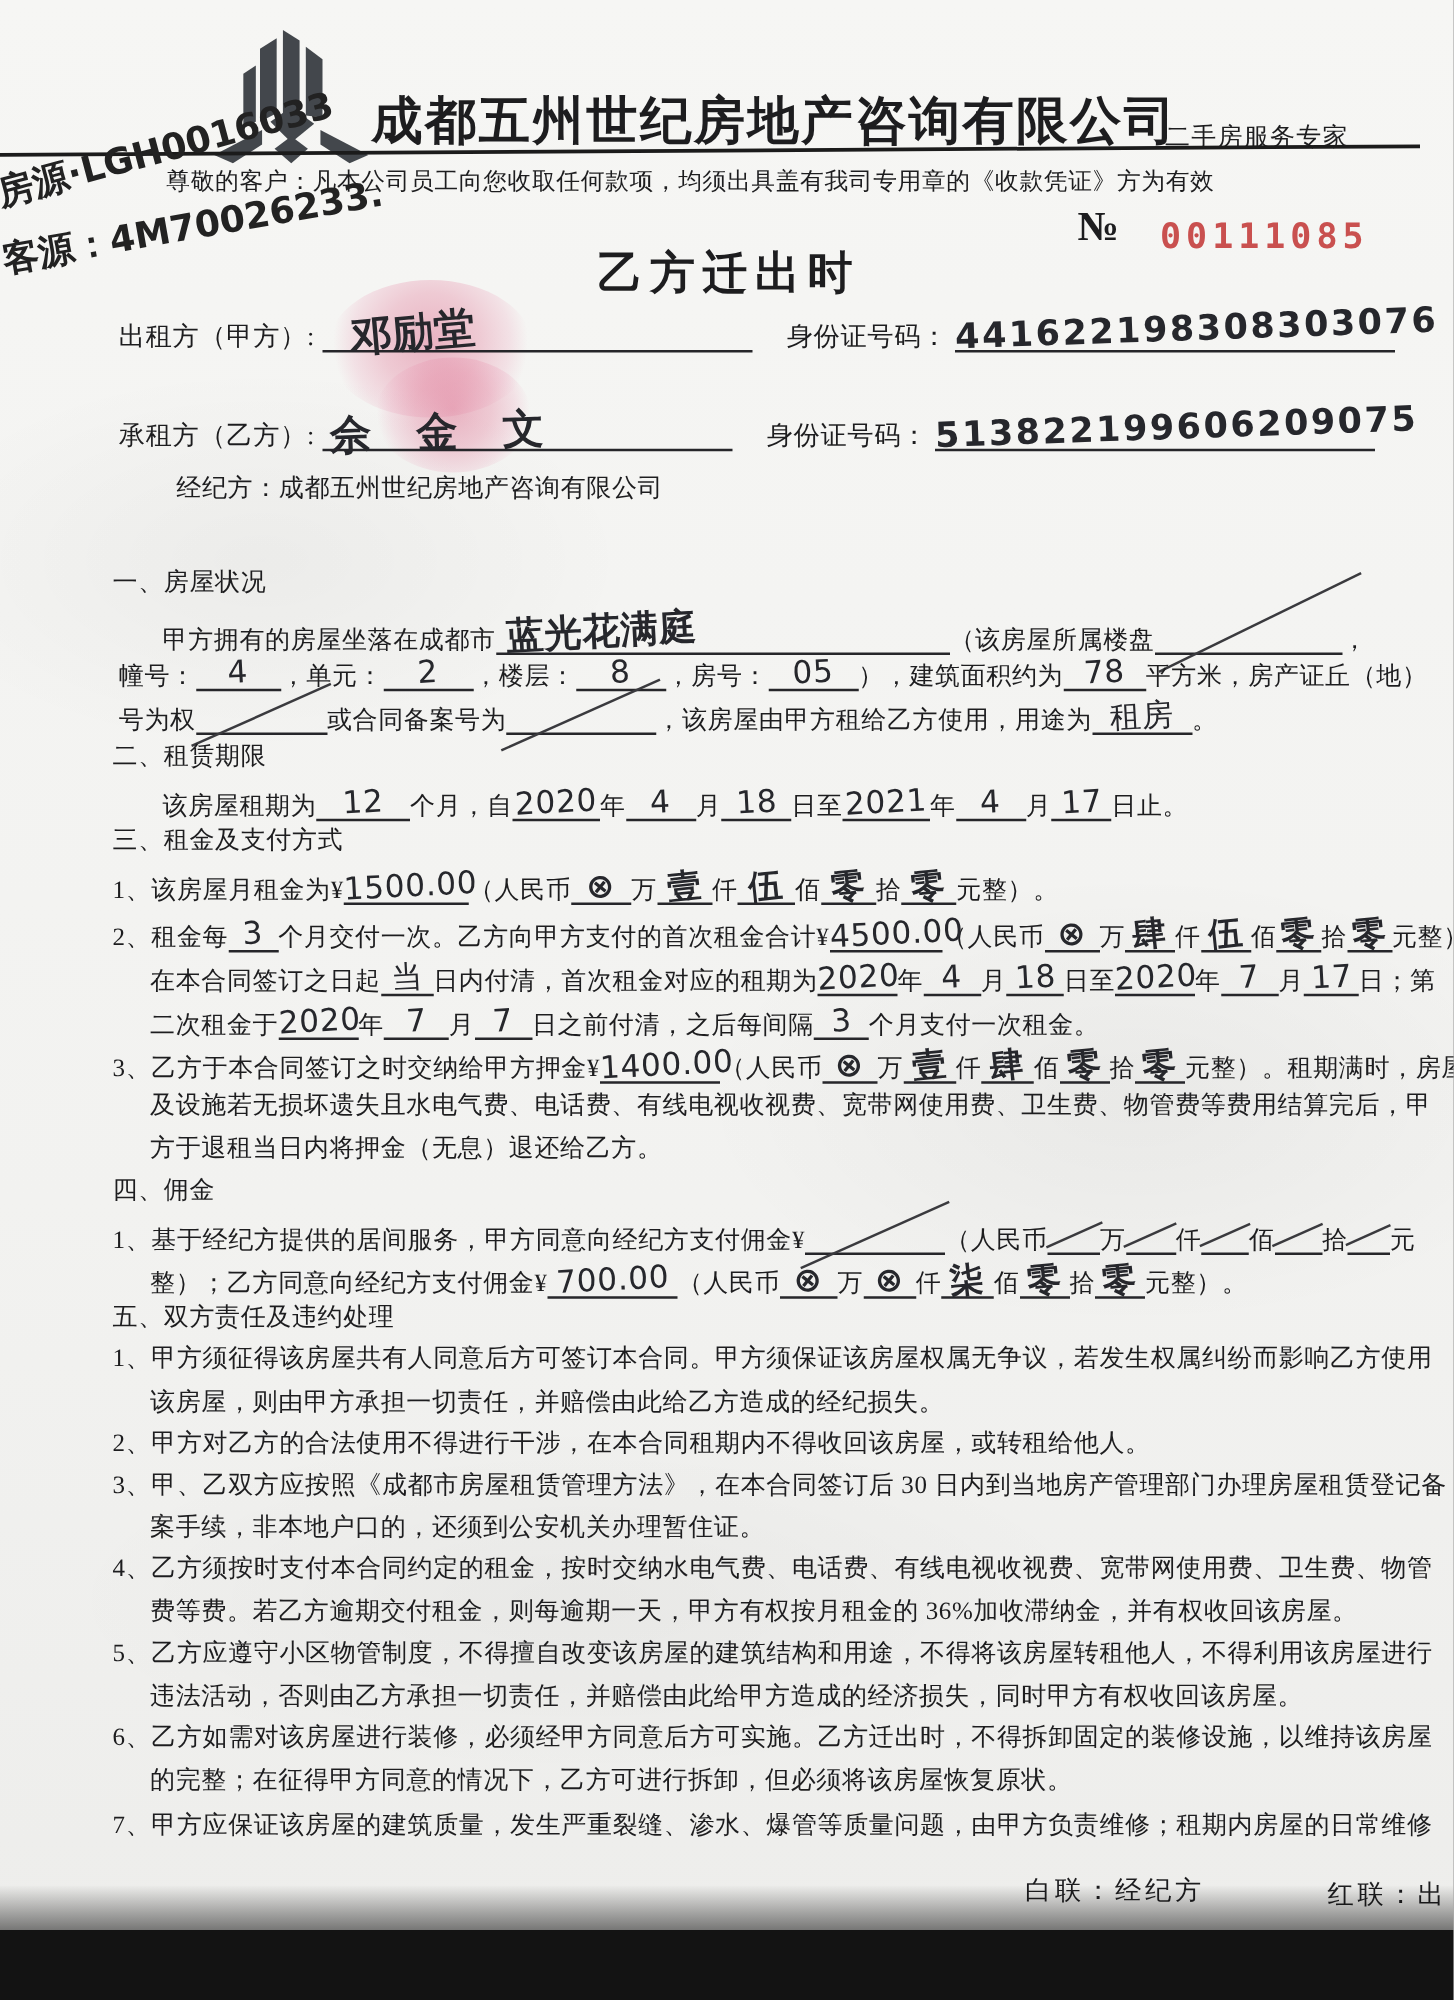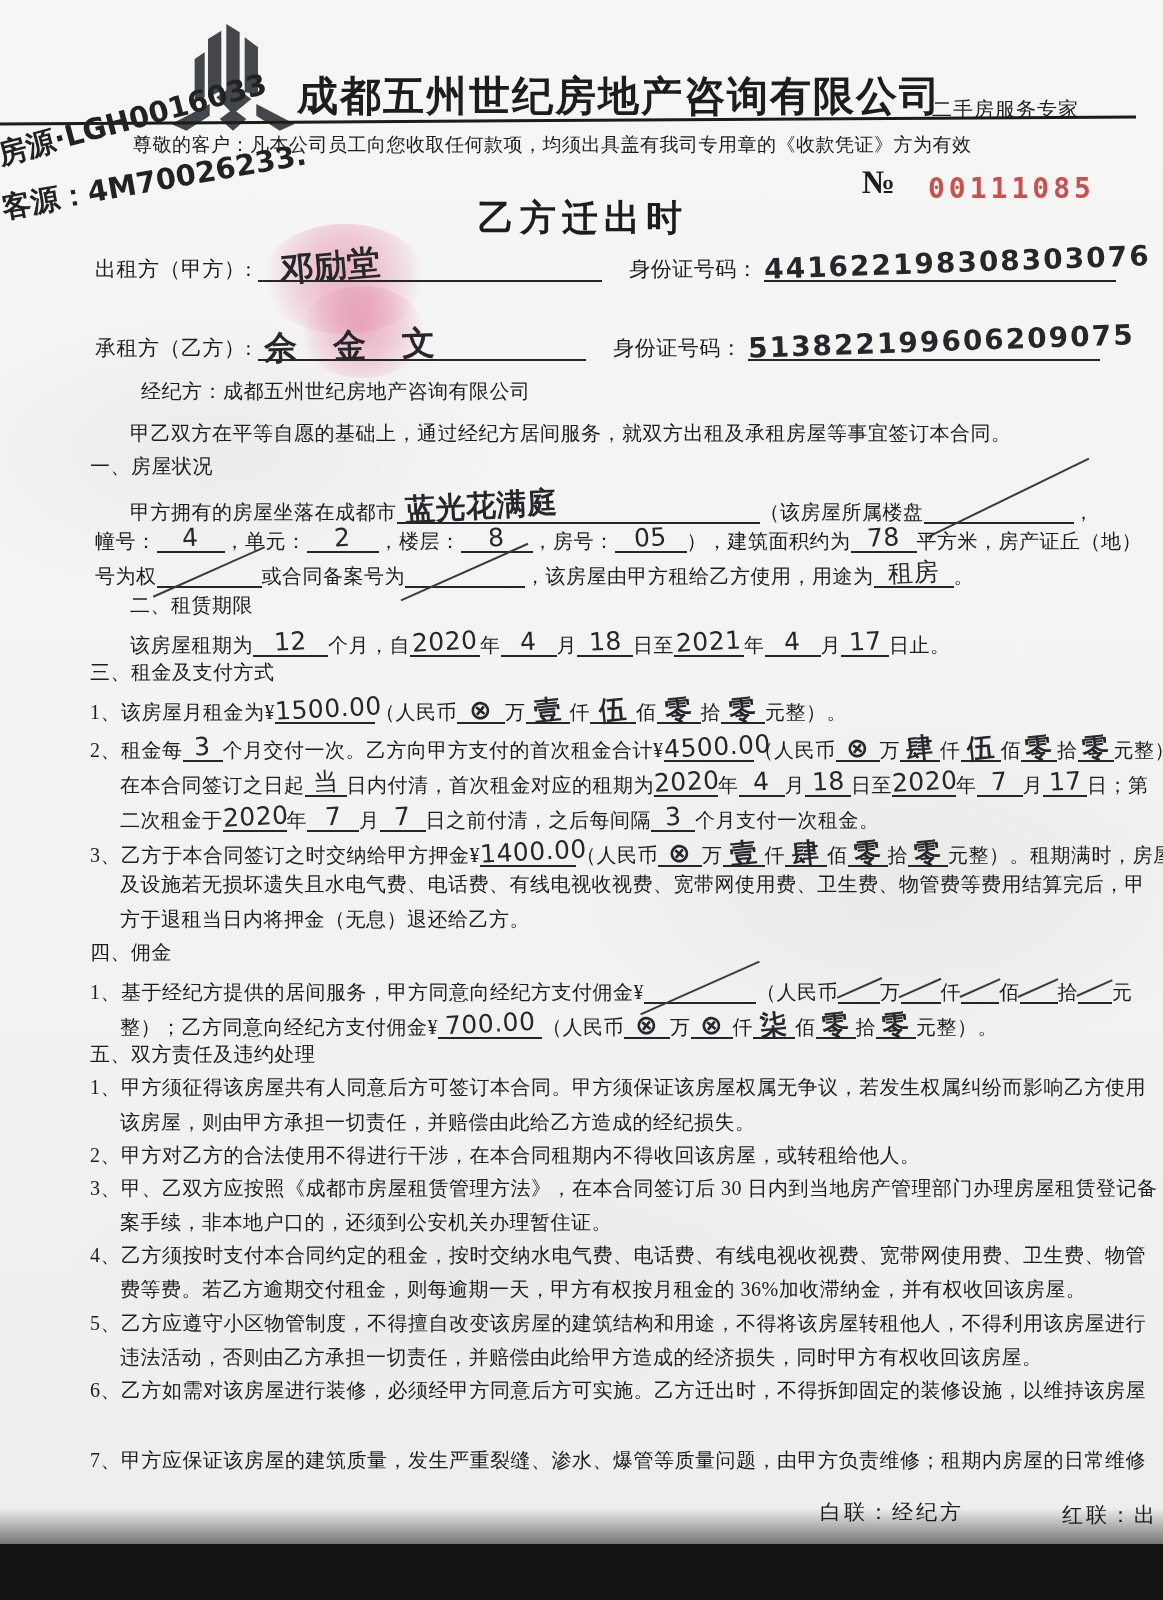--- a/index.html
+++ b/index.html
@@ -82,34 +82,33 @@
     <span class="fill tall" style="width:352px;"><span class="hw hw-id">441622198308303076</span></span>
   </div>
   <div class="line lbl" style="left:95px;top:325px;">
     <span>承租方（乙方）:</span>
     <span class="fill tall" style="width:322px;text-align:left;padding-left:6px;"><span class="hw hw-name" style="letter-spacing:36px;transform:rotate(-2deg);">佘金文</span></span>
     <span style="margin-left:22px;">身份证号码：</span>
     <span class="fill tall" style="width:352px;"><span class="hw hw-id">513822199606209075</span></span>
   </div>
 
   <div class="line" style="left:95px;top:379px;margin-left:46px;">经纪方：成都五州世纪房地产咨询有限公司</div>
-  <div class="line" style="left:130px;top:421px;">甲乙双方在平等自愿的基础上，通过经纪方居间服务，就双方出租及承租房屋等事宜签订本合同。</div>
 
   <div class="line" style="left:90px;top:454px;">一、房屋状况</div>
   <div class="line" style="left:130px;top:488px;">
     <span>甲方拥有的房屋坐落在成都市</span><span class="fill tall" style="width:355px;text-align:left;padding-left:8px;"><span class="hw hw-lg">蓝光花满庭</span></span><span>（该房屋所属楼盘</span><span class="fill slash-big" style="width:150px;"></span><span>，</span>
   </div>
   <div class="line" style="left:95px;top:523px;">
     <span>幢号：</span><span class="fill" style="width:68px;"><span class="hw">4</span></span><span>，单元：</span><span class="fill" style="width:72px;"><span class="hw">2</span></span><span>，楼层：</span><span class="fill" style="width:72px;"><span class="hw">8</span></span><span>，房号：</span><span class="fill" style="width:72px;"><span class="hw">05</span></span><span>），建筑面积约为</span><span class="fill" style="width:66px;"><span class="hw">78</span></span><span>平方米，房产证丘（地）</span>
   </div>
   <div class="line" style="left:95px;top:558px;">
     <span>号为权</span><span class="fill slash" style="width:105px;"></span><span>或合同备案号为</span><span class="fill slash" style="width:120px;"></span><span>，该房屋由甲方租给乙方使用，用途为</span><span class="fill" style="width:80px;"><span class="hw">租房</span></span><span>。</span>
   </div>
 
-  <div class="line" style="left:90px;top:593px;margin-left:40px;">二、租赁期限</div>
+  <div class="line" style="left:90px;top:593px;">二、租赁期限</div>
   <div class="line" style="left:130px;top:627px;">
     <span>该房屋租期为</span><span class="fill" style="width:75px;"><span class="hw">12</span></span><span>个月，自</span><span class="fill" style="width:70px;"><span class="hw">2020</span></span><span>年</span><span class="fill" style="width:56px;"><span class="hw">4</span></span><span>月</span><span class="fill" style="width:56px;"><span class="hw">18</span></span><span>日至</span><span class="fill" style="width:70px;"><span class="hw">2021</span></span><span>年</span><span class="fill" style="width:56px;"><span class="hw">4</span></span><span>月</span><span class="fill" style="width:48px;"><span class="hw">17</span></span><span>日止。</span>
   </div>
 
   <div class="line" style="left:90px;top:660px;">三、租金及支付方式</div>
   <div class="line" style="left:90px;top:694px;">
     <span>1、该房屋月租金为¥</span><span class="fill" style="width:100px;"><span class="hw">1500.00</span></span><span>（人民币</span><span class="fill" style="width:48px;"><span class="hw hw-cap">⊗</span></span><span>万</span><span class="fill" style="width:44px;"><span class="hw hw-cap">壹</span></span><span>仟</span><span class="fill" style="width:46px;"><span class="hw hw-cap">伍</span></span><span>佰</span><span class="fill" style="width:44px;"><span class="hw hw-cap">零</span></span><span>拾</span><span class="fill" style="width:44px;"><span class="hw hw-cap">零</span></span><span>元整）。</span>
   </div>
   <div class="line" style="left:90px;top:732px;">
     <span>2、租金每</span><span class="fill" style="width:40px;"><span class="hw">3</span></span><span>个月交付一次。乙方向甲方支付的首次租金合计¥</span><span class="fill" style="width:90px;"><span class="hw">4500.00</span></span><span>（人民币</span><span class="fill" style="width:44px;"><span class="hw hw-cap">⊗</span></span><span>万</span><span class="fill" style="width:40px;"><span class="hw hw-cap">肆</span></span><span>仟</span><span class="fill" style="width:40px;"><span class="hw hw-cap">伍</span></span><span>佰</span><span class="fill" style="width:36px;"><span class="hw hw-cap">零</span></span><span>拾</span><span class="fill" style="width:36px;"><span class="hw hw-cap">零</span></span><span>元整）</span>
@@ -138,20 +137,21 @@
   <div class="line" style="left:90px;top:1075px;">1、甲方须征得该房屋共有人同意后方可签订本合同。甲方须保证该房屋权属无争议，若发生权属纠纷而影响乙方使用</div>
   <div class="line" style="left:120px;top:1110px;">该房屋，则由甲方承担一切责任，并赔偿由此给乙方造成的经纪损失。</div>
   <div class="line" style="left:90px;top:1143px;">2、甲方对乙方的合法使用不得进行干涉，在本合同租期内不得收回该房屋，或转租给他人。</div>
   <div class="line" style="left:90px;top:1176px;">3、甲、乙双方应按照《成都市房屋租赁管理方法》，在本合同签订后 30 日内到当地房产管理部门办理房屋租赁登记备</div>
   <div class="line" style="left:120px;top:1210px;">案手续，非本地户口的，还须到公安机关办理暂住证。</div>
   <div class="line" style="left:90px;top:1243px;">4、乙方须按时支付本合同约定的租金，按时交纳水电气费、电话费、有线电视收视费、宽带网使用费、卫生费、物管</div>
   <div class="line" style="left:120px;top:1277px;">费等费。若乙方逾期交付租金，则每逾期一天，甲方有权按月租金的 36%加收滞纳金，并有权收回该房屋。</div>
   <div class="line" style="left:90px;top:1311px;">5、乙方应遵守小区物管制度，不得擅自改变该房屋的建筑结构和用途，不得将该房屋转租他人，不得利用该房屋进行</div>
   <div class="line" style="left:120px;top:1345px;">违法活动，否则由乙方承担一切责任，并赔偿由此给甲方造成的经济损失，同时甲方有权收回该房屋。</div>
   <div class="line" style="left:90px;top:1378px;">6、乙方如需对该房屋进行装修，必须经甲方同意后方可实施。乙方迁出时，不得拆卸固定的装修设施，以维持该房屋</div>
+  <div class="line" style="left:120px;top:1412px;">的完整；在征得甲方同意的情况下，乙方可进行拆卸，但必须将该房屋恢复原状。</div>
   <div class="line" style="left:90px;top:1448px;">7、甲方应保证该房屋的建筑质量，发生严重裂缝、渗水、爆管等质量问题，由甲方负责维修；租期内房屋的日常维修</div>
 
   <div class="line" style="left:820px;top:1500px;font-size:21px;letter-spacing:3px;">白联：经纪方</div>
   <div class="line" style="left:1062px;top:1503px;font-size:21px;letter-spacing:3px;">红联：出</div>
 
   <div class="scan-shadow"></div>
   <div class="scan-band"></div>
 </div>
 
 </body></html>

